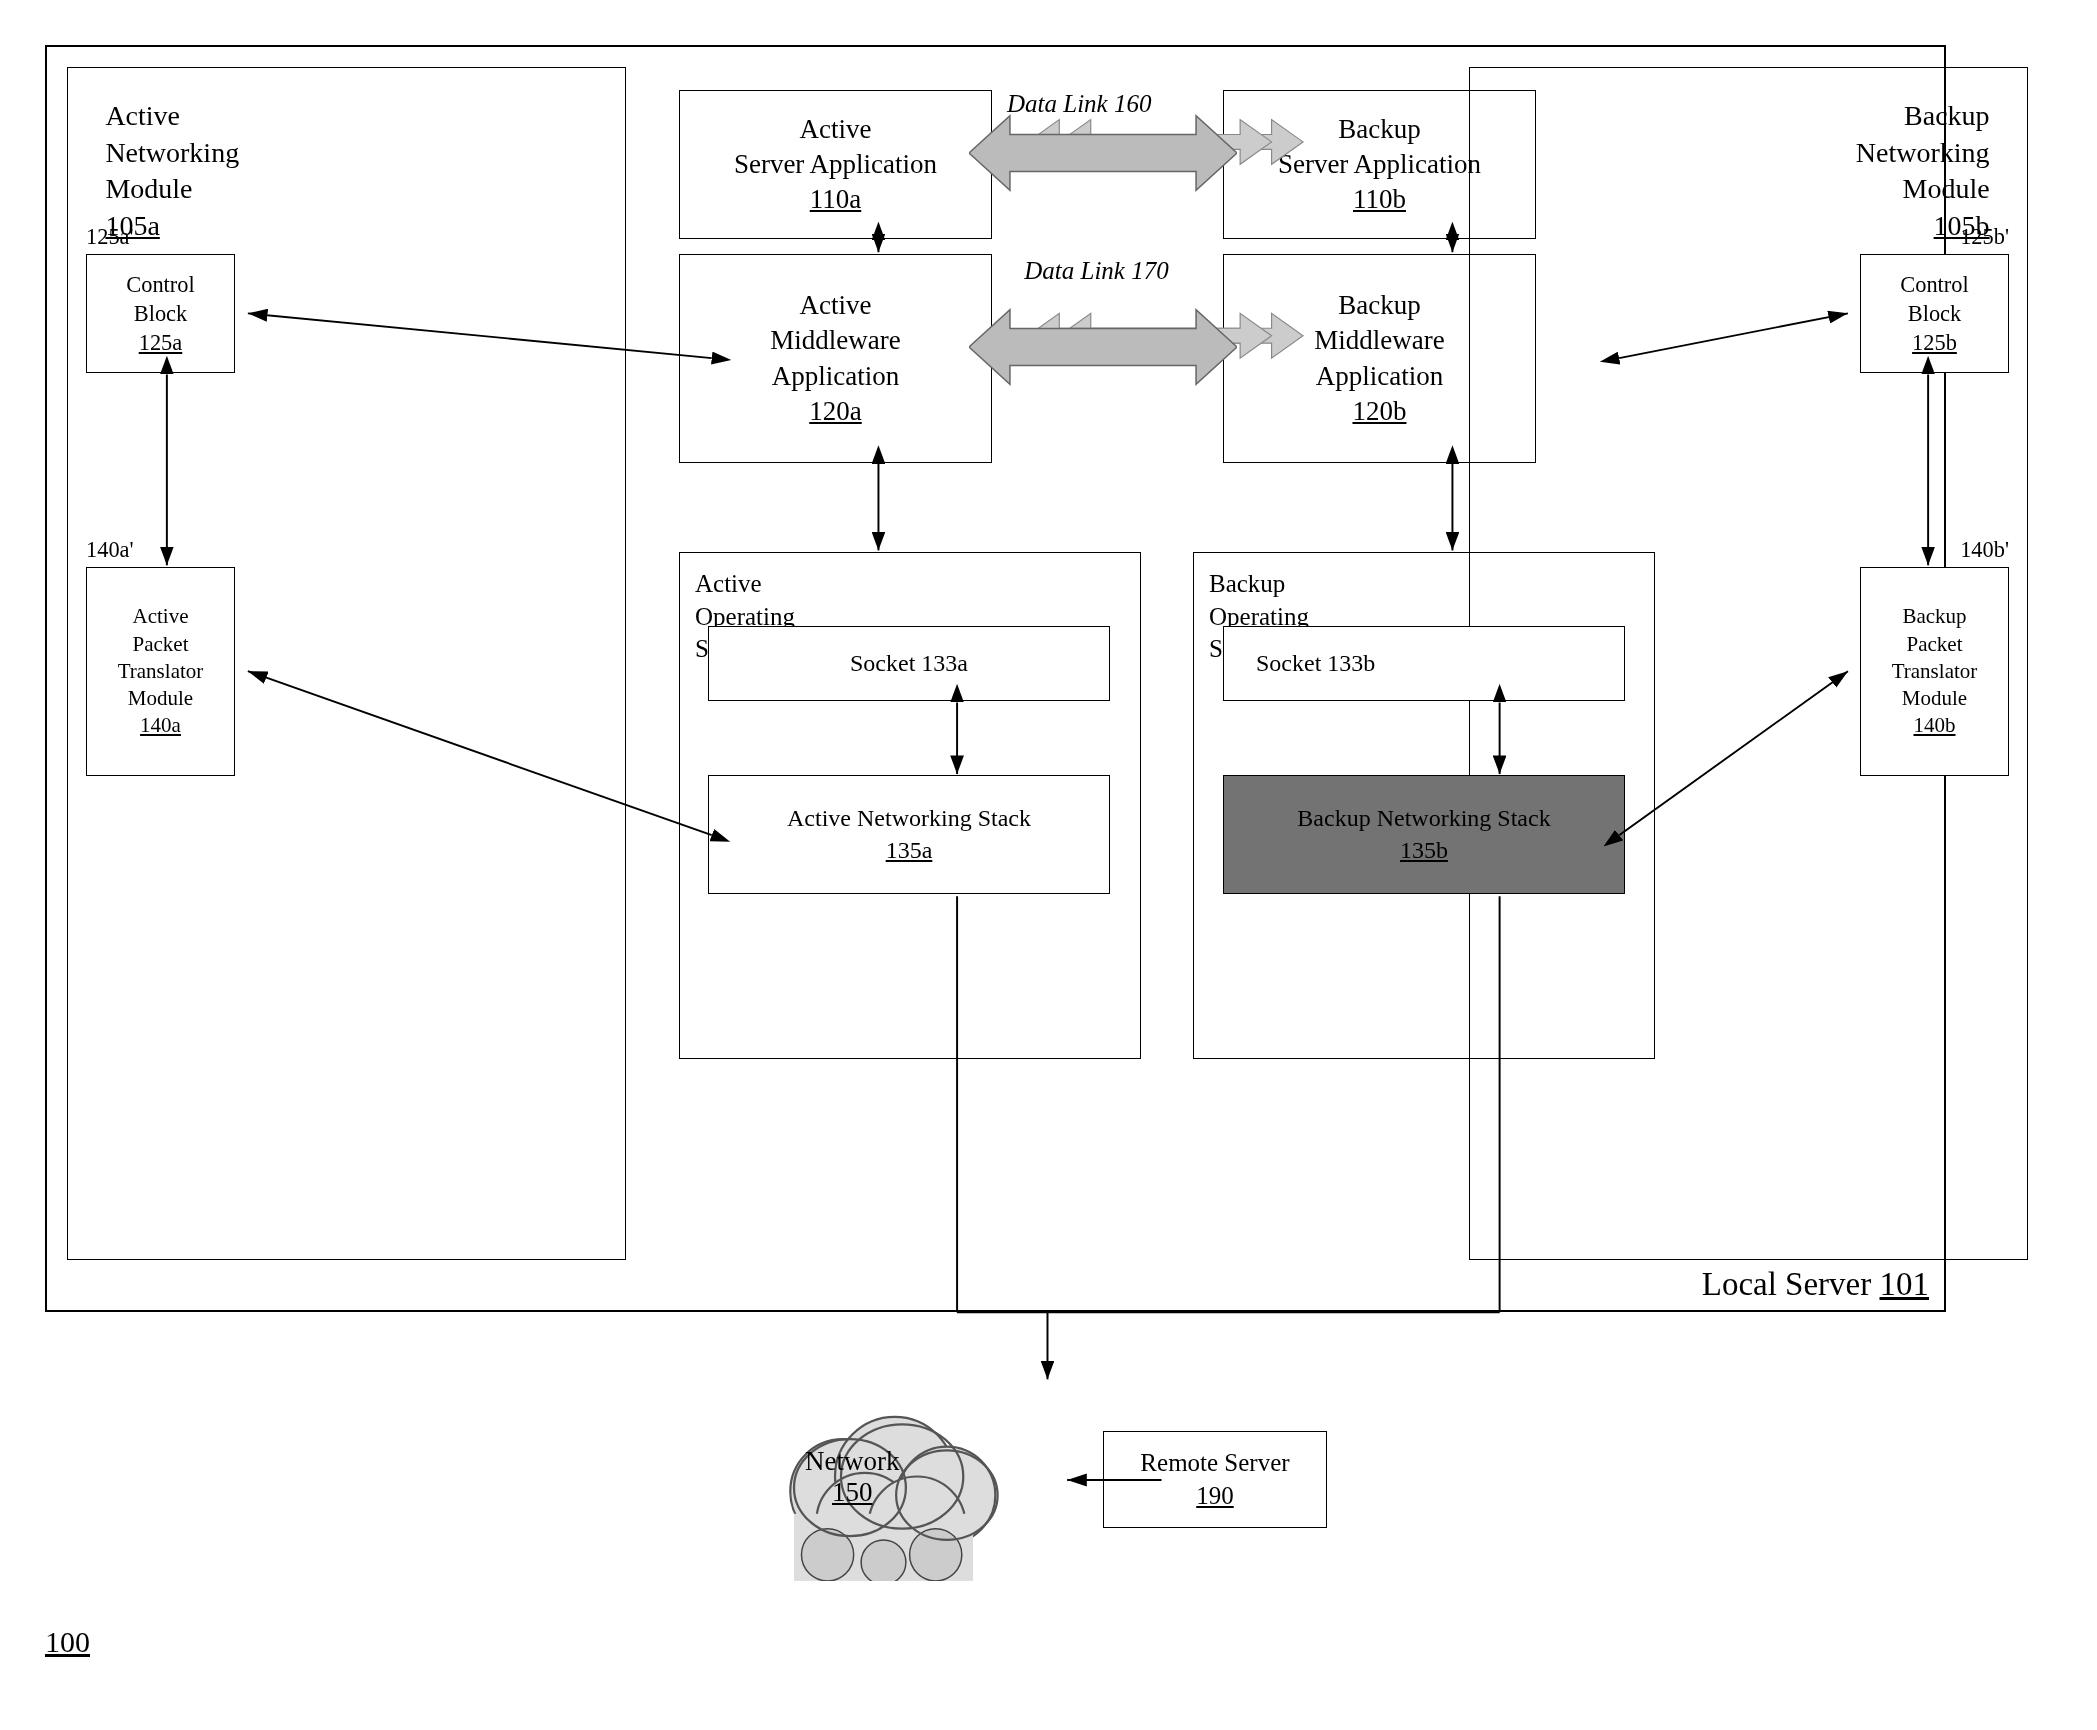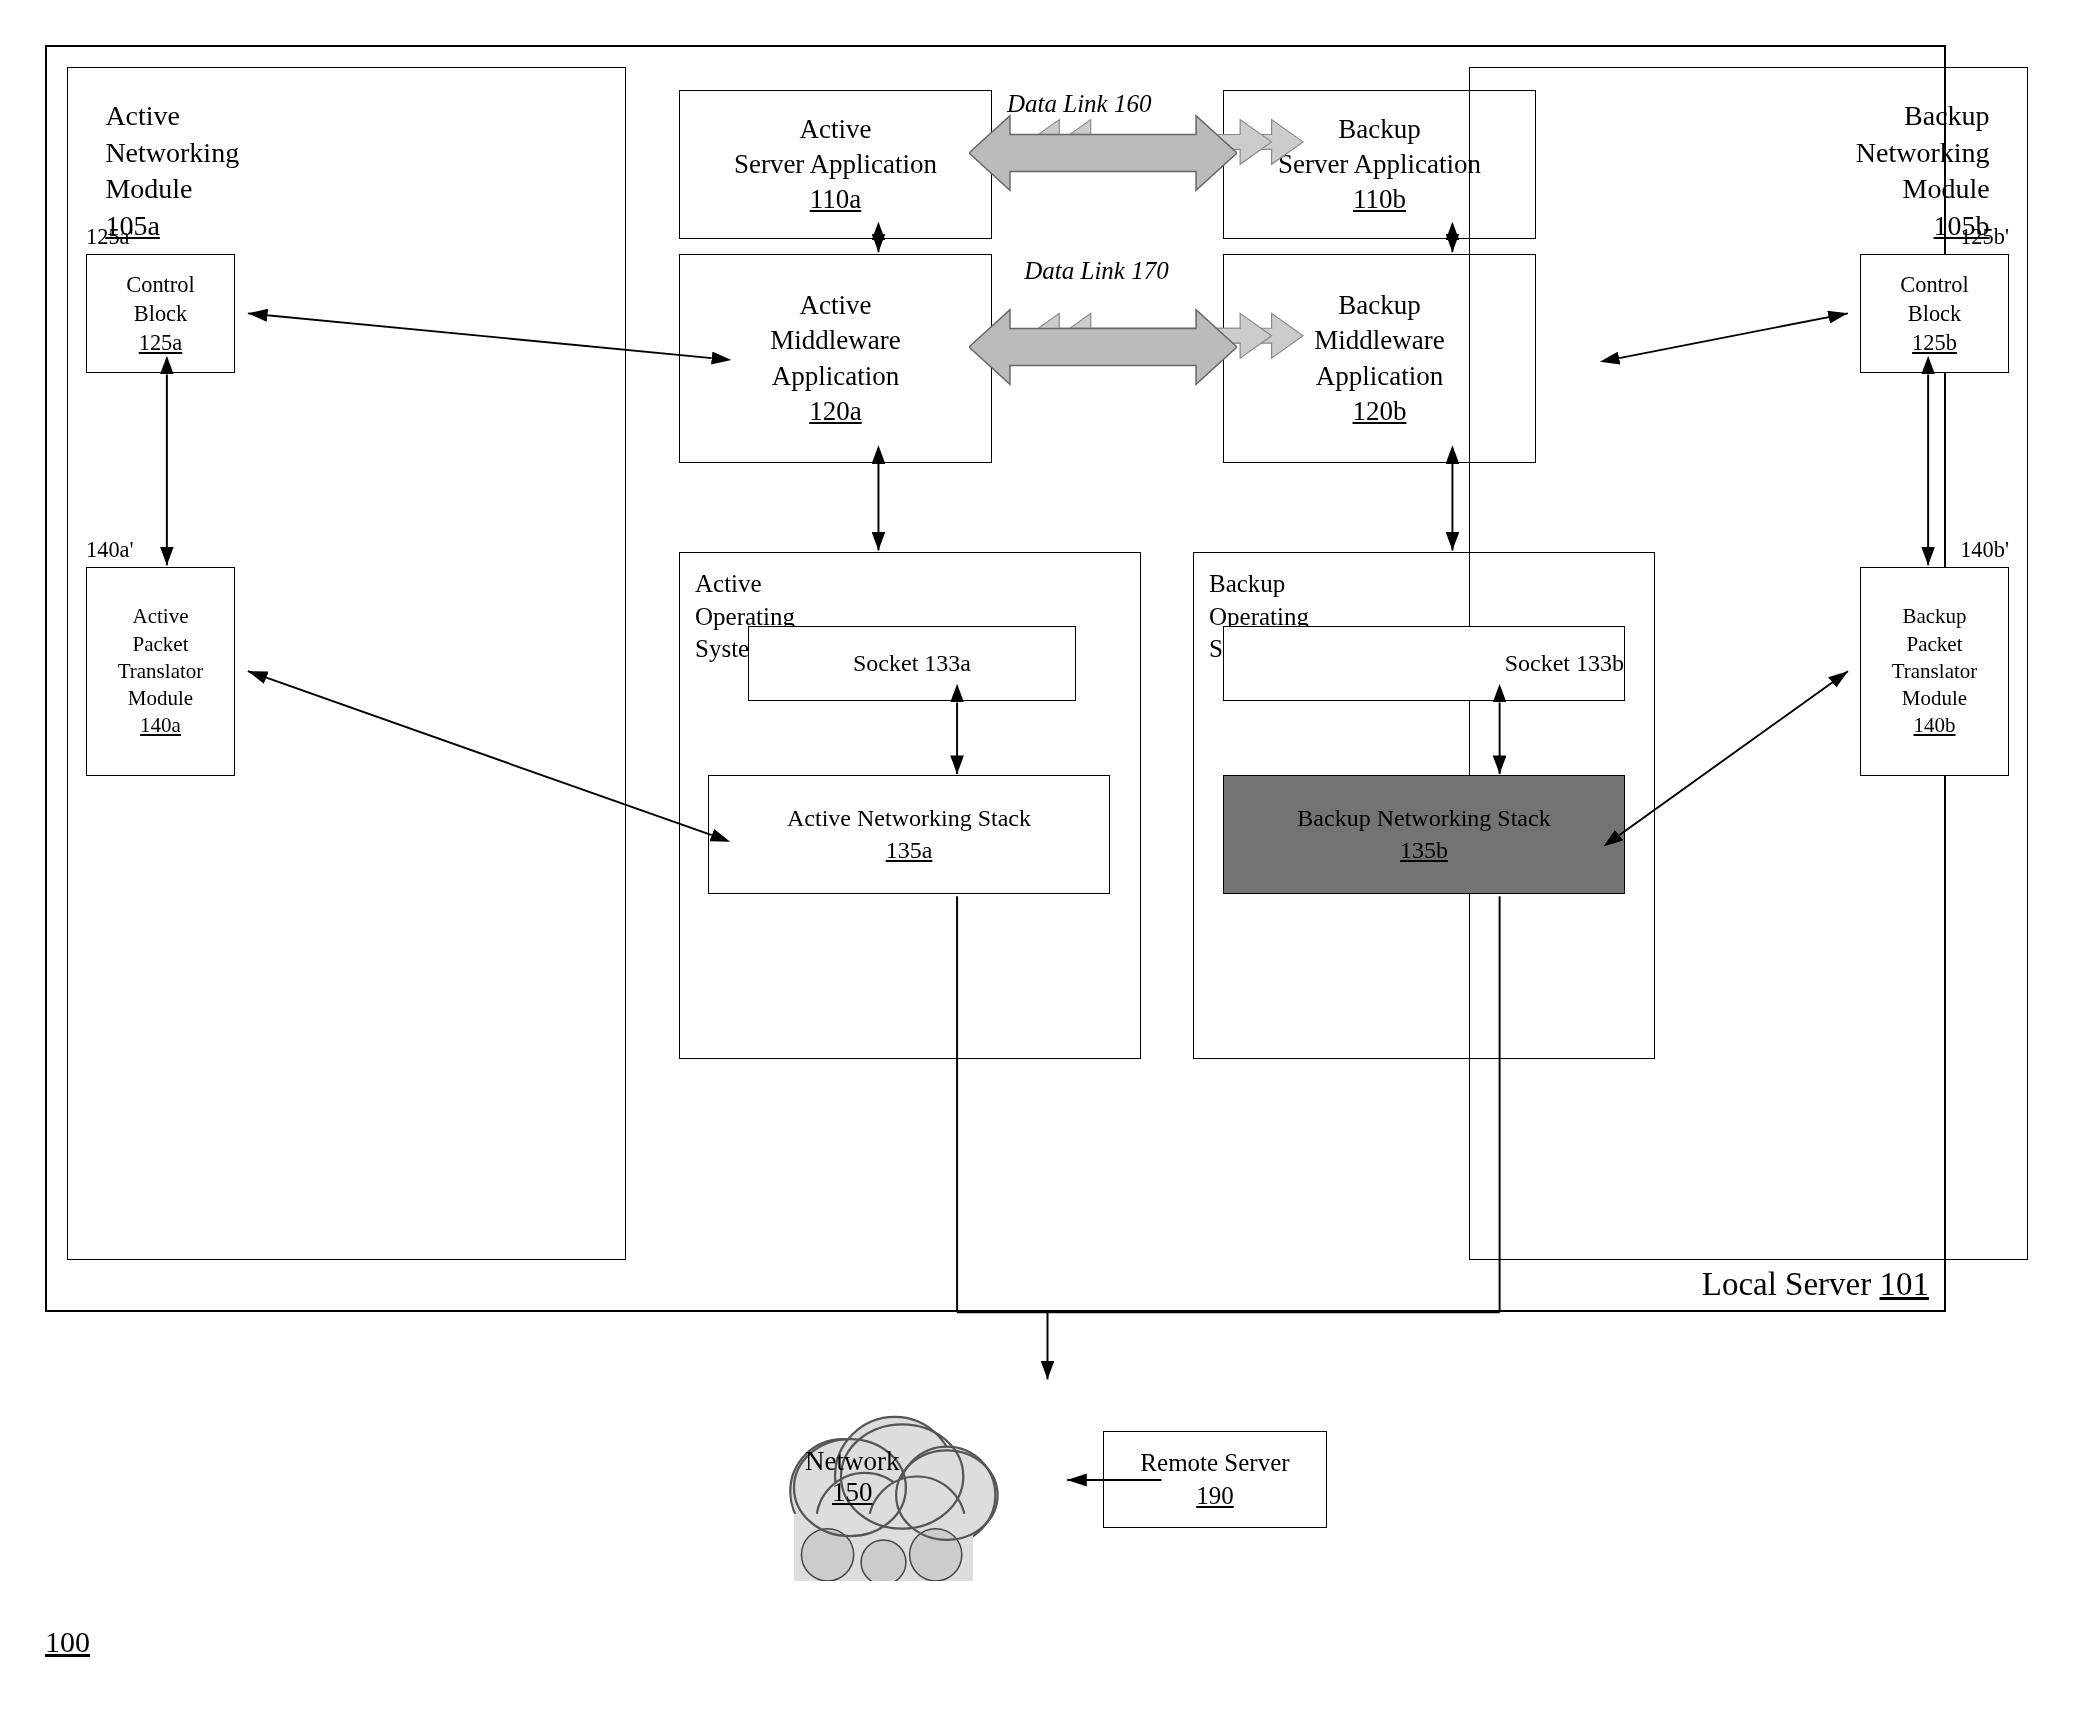--- a/index.html
+++ b/index.html
@@ -224,29 +224,28 @@
       font-size: 25px;
       line-height: 1.3;
     }
     .active-os-label u { text-decoration: underline; }
 
     
     .socket-a {
       position: absolute;
       top: 581px;
       left: 663px;
-      width: 328px;
+      width: 402px;
       height: 75px;
       border: 1.5px solid #000;
       display: flex;
       align-items: center;
       justify-content: center;
       text-align: center;
       background: #fff;
-      margin-left: 40px;
     }
     .socket-a-label {
       font-size: 24px;
     }
 
     
     .active-networking-stack {
       position: absolute;
       top: 730px;
       left: 663px;
@@ -286,23 +285,24 @@
     
     .socket-b {
       position: absolute;
       top: 581px;
       left: 1178px;
       width: 402px;
       height: 75px;
       border: 1.5px solid #000;
       display: flex;
       align-items: center;
-      justify-content: flex-end;
-      text-align: center;
-      background: #fff;
+      justify-content: flex-start;
+      text-align: center;
+      background: #fff;
+      padding-left: 32px;
     }
     .socket-b-label {
       font-size: 24px;
     }
 
     
     .backup-networking-stack {
       position: absolute;
       top: 730px;
       left: 1178px;

